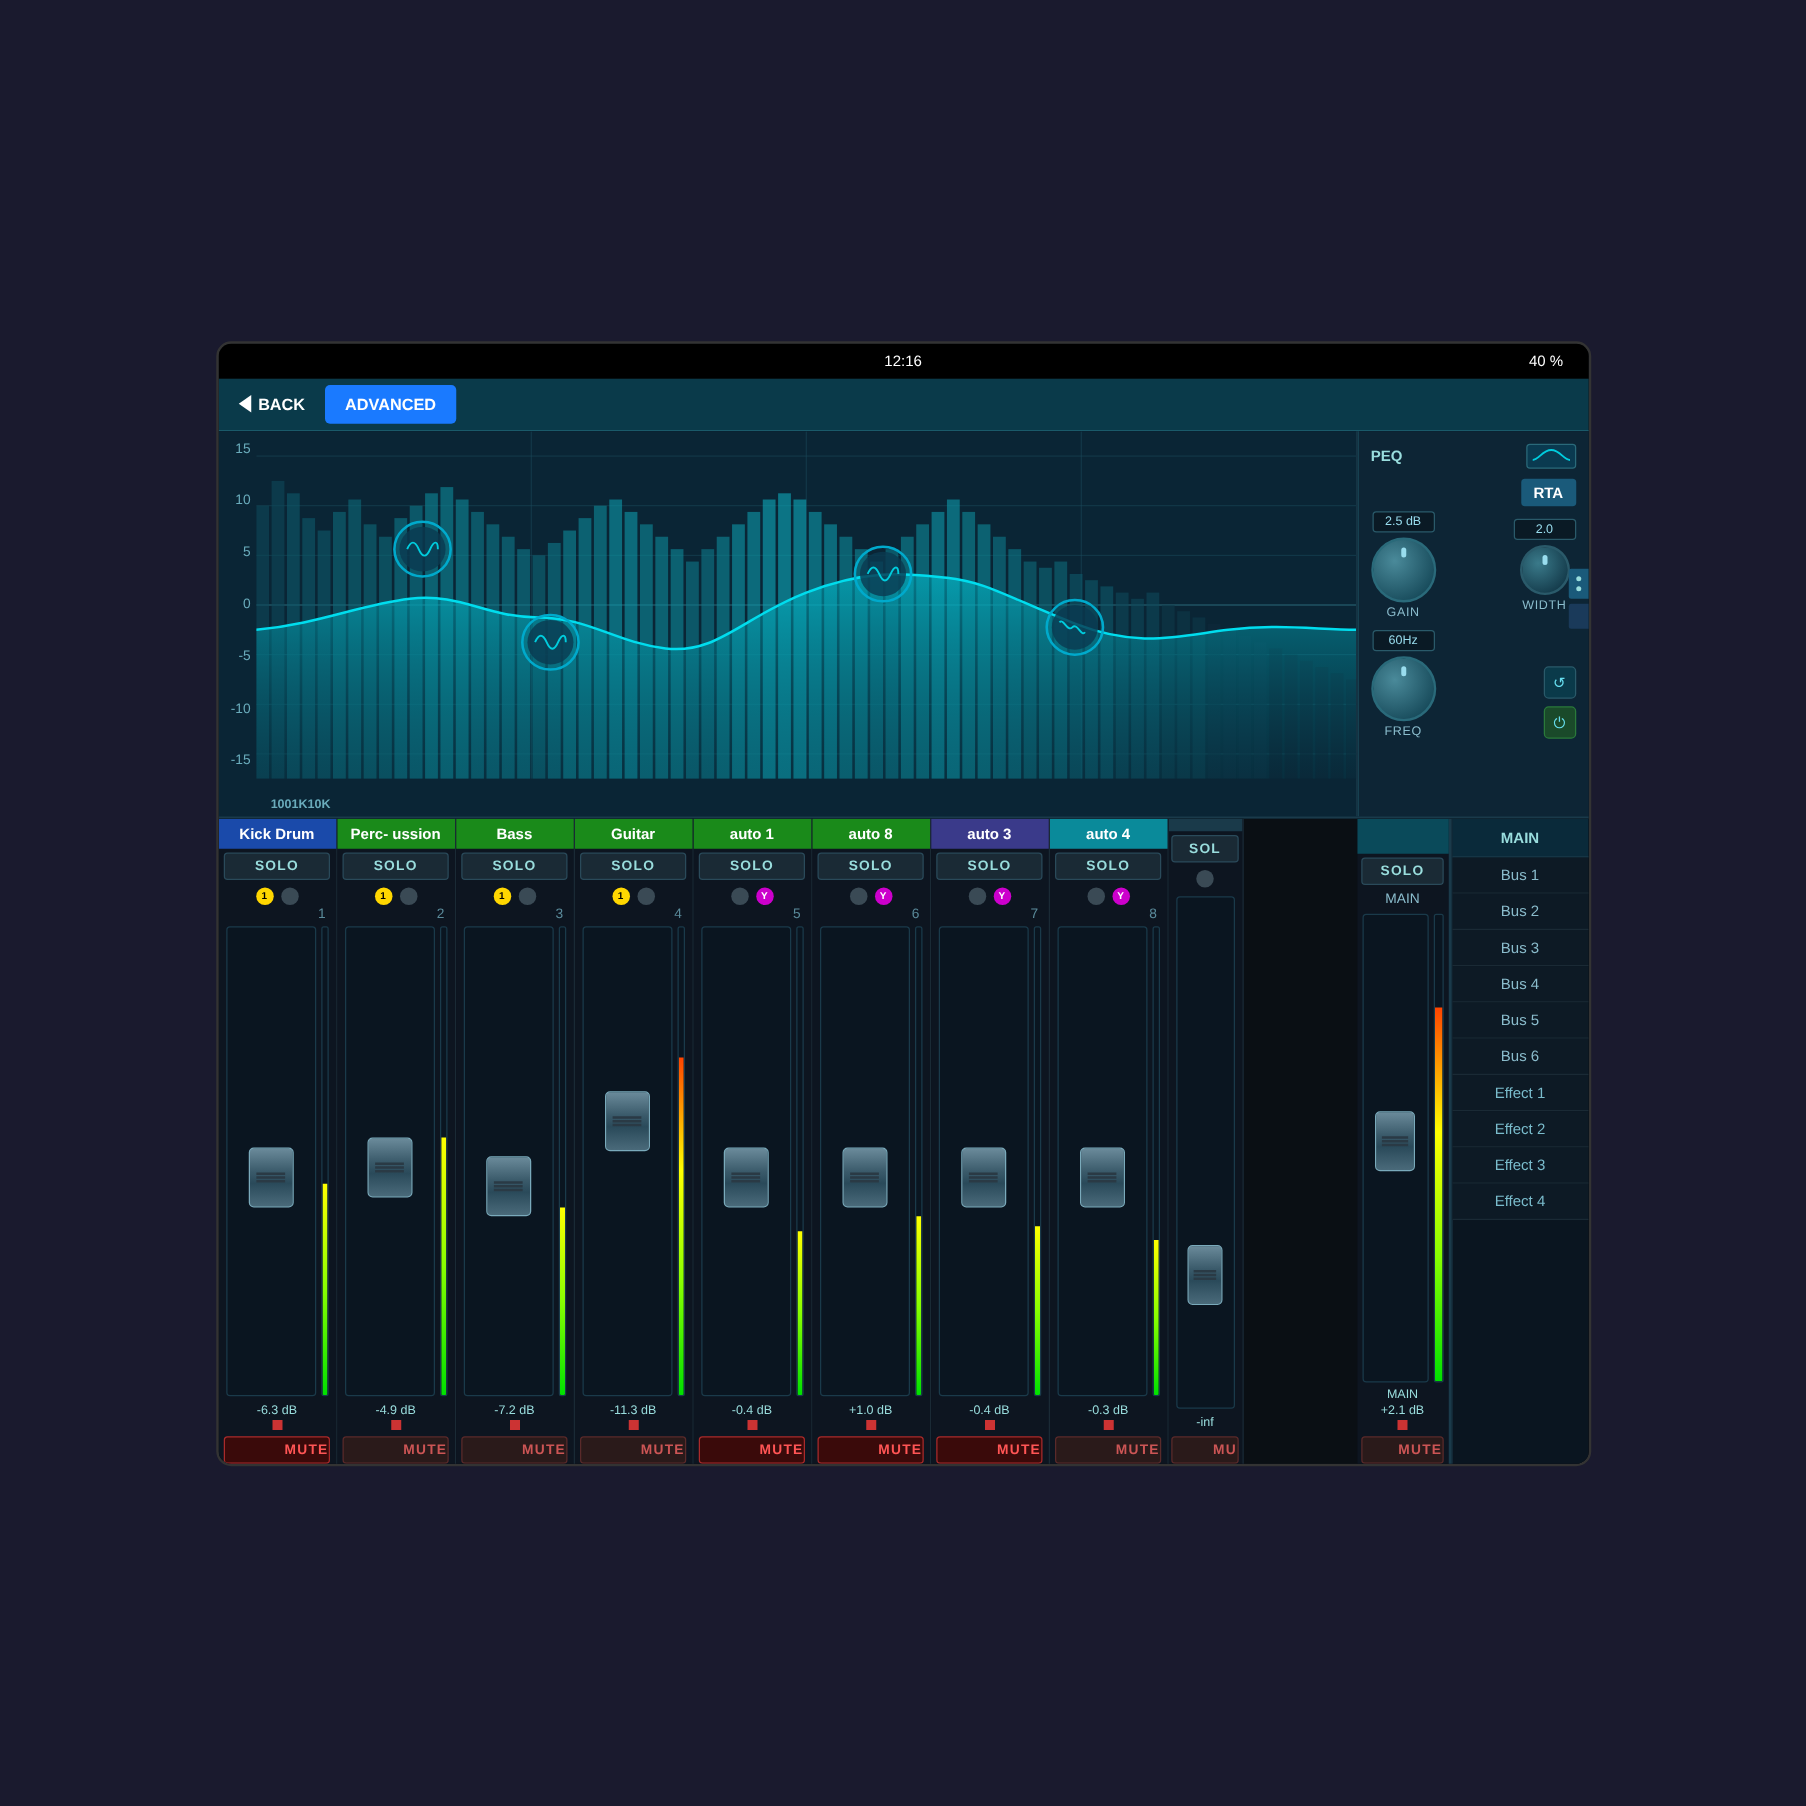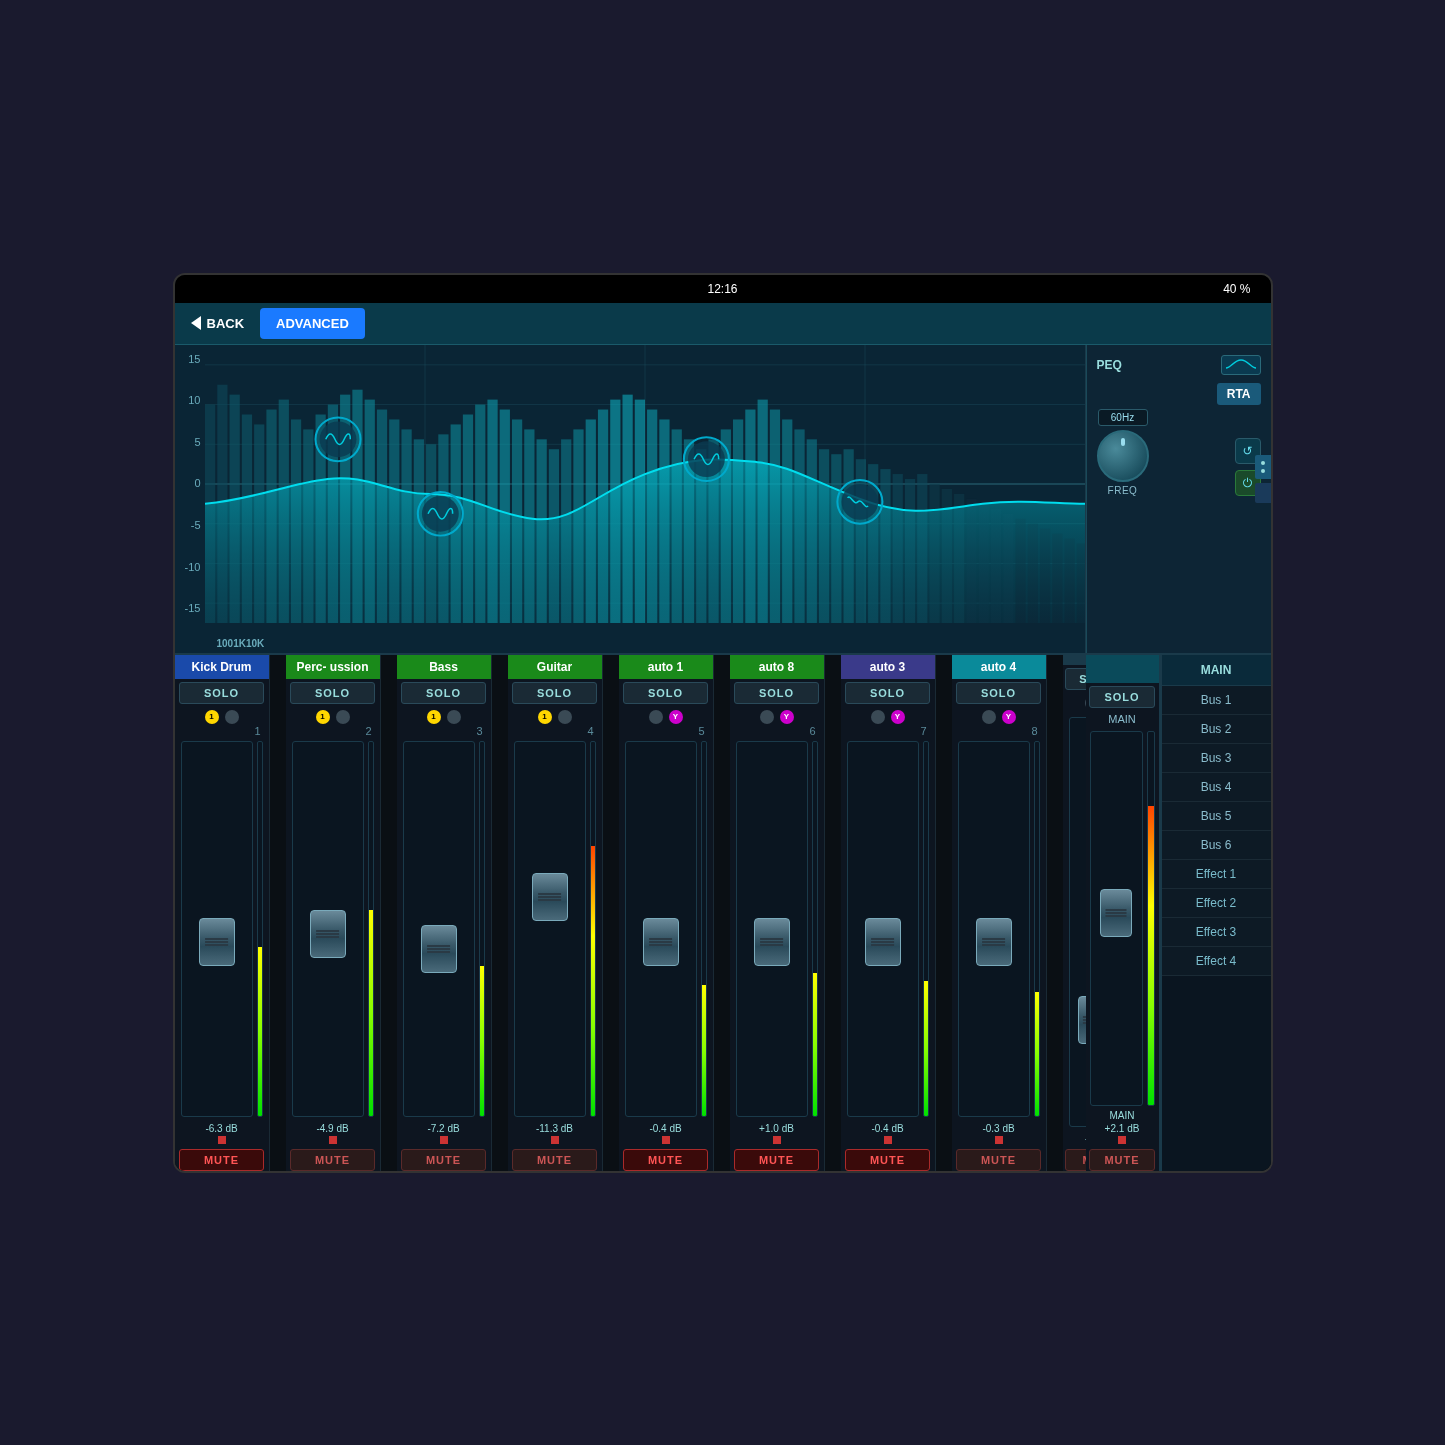--- a/index.html
+++ b/index.html
@@ -232,21 +232,20 @@
       display: flex;
       height: calc(900px - 28px - 42px - 310px);
       background: #0a0f14;
       overflow: hidden;
     }
     
     .channels-container {
       display: flex;
       flex: 1;
       overflow-x: hidden;
-      gap: 16px;
     }
     .channel-strip {
       display: flex;
       flex-direction: column;
       align-items: center;
       border-right: 1px solid #1a2a35;
       background: #0d1520;
       min-width: 95px;
       max-width: 95px;
     }
@@ -361,21 +360,21 @@
       padding: 2px 0;
     }
     .mute-btn {
       width: 90%;
       background: #2a1a1a;
       border: 1px solid #5a2a2a;
       color: #cc5555;
       font-size: 11px;
       font-weight: bold;
       padding: 4px 0;
-      text-align: center;
+      text-align: right;
       border-radius: 3px;
       margin: 3px 0 4px;
       cursor: pointer;
       letter-spacing: 1px;
     }
     .mute-btn.active {
       background: #3a0a0a;
       border-color: #aa2a2a;
       color: #ff5555;
     }
@@ -583,20 +582,32 @@
       <div class="peq-header">
         <span class="peq-label">PEQ</span>
         <div class="peq-curve">
           <svg width="30" height="14" viewBox="0 0 30 14">
             <path d="M0,10 C5,10 8,2 15,2 C22,2 25,10 30,10" fill="none" stroke="#00ccdd" stroke-width="1.5"></path>
           </svg>
         </div>
       </div>
       <div class="rta-btn">RTA</div>
 
+      <div class="knob-row">
+        <div class="knob-container">
+          <div class="knob-value-box">2.5 dB</div>
+          <div class="knob"></div>
+          <span class="knob-label">GAIN</span>
+        </div>
+        <div class="knob-container">
+          <div class="knob-value-box">2.0</div>
+          <div class="knob knob-small"></div>
+          <span class="knob-label">WIDTH</span>
+        </div>
+      </div>
 
       <div class="knob-row">
         <div class="knob-container">
           <div class="knob-value-box">60Hz</div>
           <div class="knob"></div>
           <span class="knob-label">FREQ</span>
         </div>
         <div style="display:flex;flex-direction:column;gap:6px;align-self:flex-end;">
           <div class="panel-icon-btn">↺</div>
           <div class="panel-icon-btn power">⏻</div>

